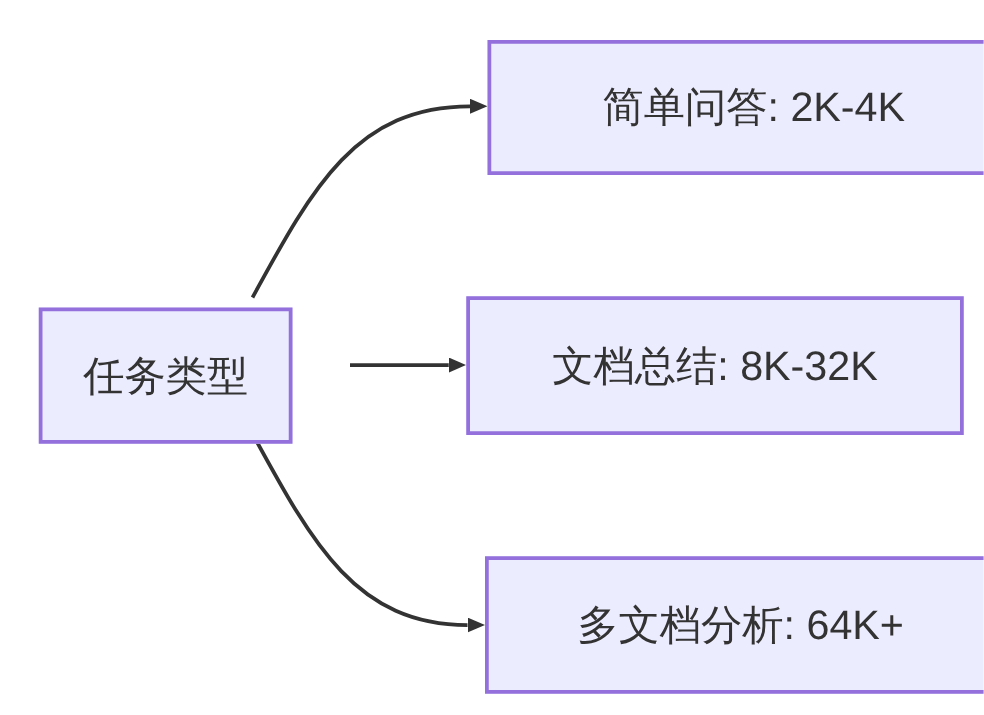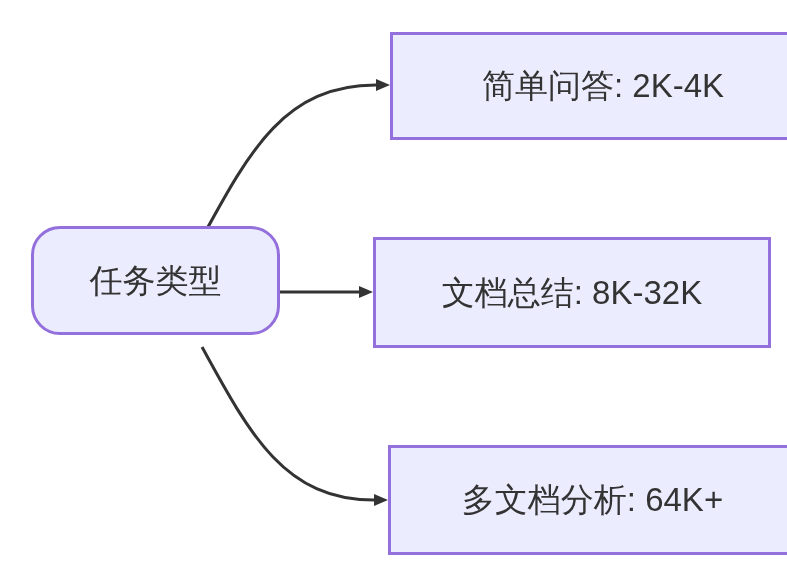--- a/index.html
+++ b/index.html
@@ -38,21 +38,21 @@
     border: 3px solid var(--node-border, #9370DB);
     display: flex;
     align-items: center;
     justify-content: center;
     color: var(--text, #333333);
     font-size: 33px;
     line-height: 1.2;
     text-align: center;
     white-space: nowrap;
   }
-  .node-root   { left: 31px;  top: 226px; width: 249px; height: 109px; border-radius: 29px; }
+  .node-root   { left: 31px;  top: 246px; width: 203px; height: 109px; }
   .node-top    { left: 390px; top: 32px;  width: 426px; height: 108px; }
   .node-middle { left: 373px; top: 237px; width: 398px; height: 111px; }
   .node-bottom { left: 388px; top: 445px; width: 409px; height: 110px; }
 </style>
 </head>
 <body>
 
 <div class="canvas">
 
   <svg class="edges" viewBox="0 0 787 572" xmlns="http://www.w3.org/2000/svg">

